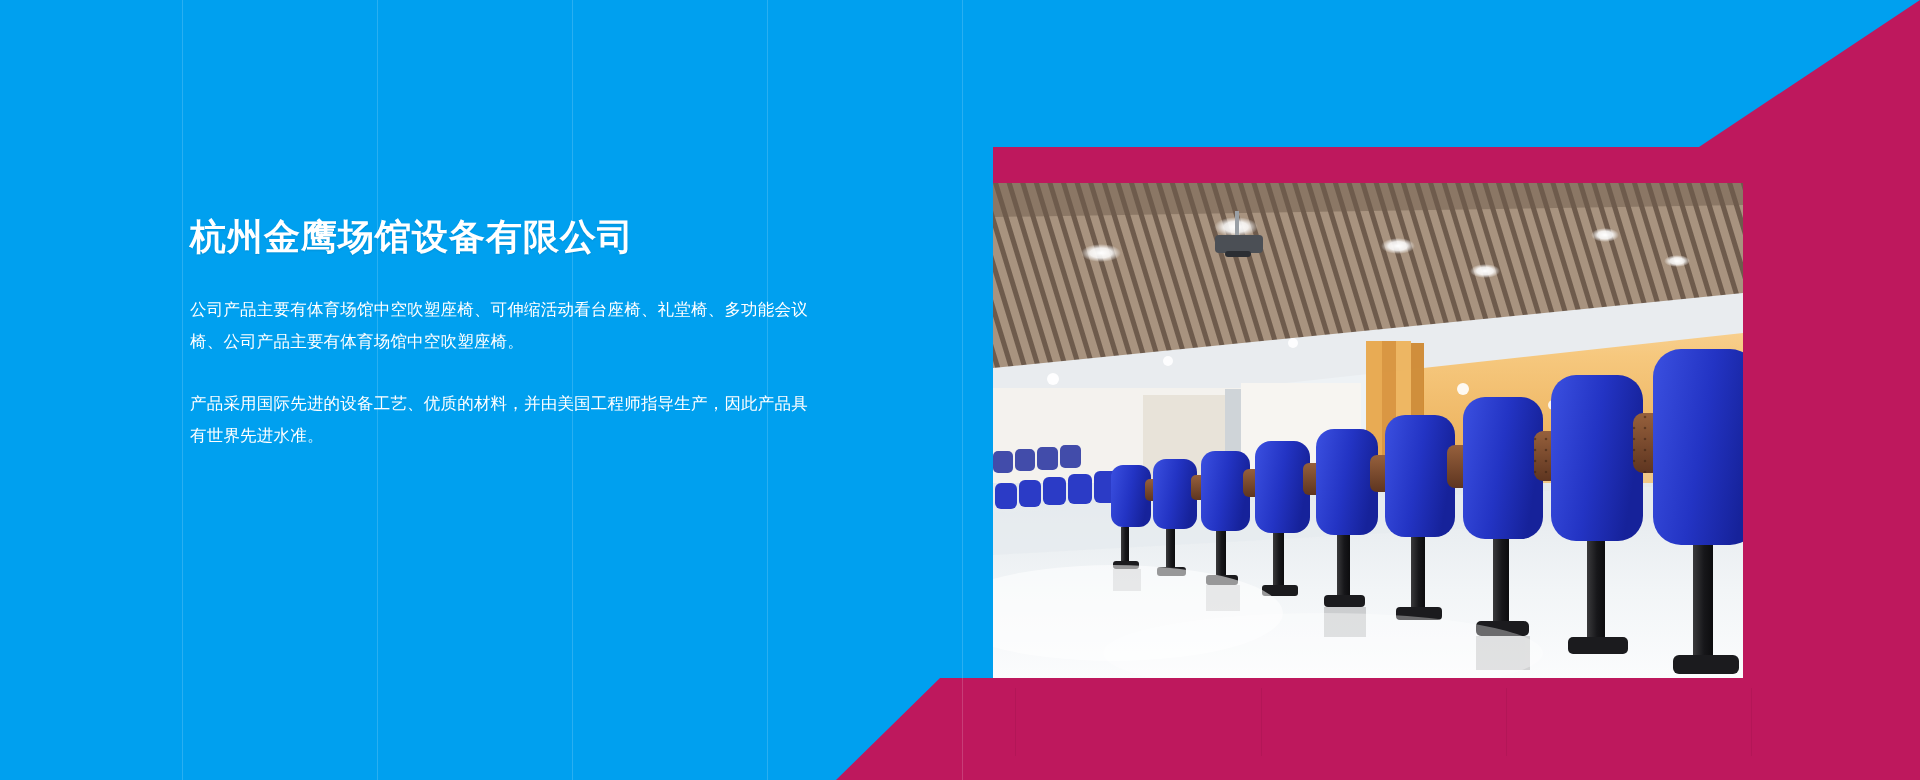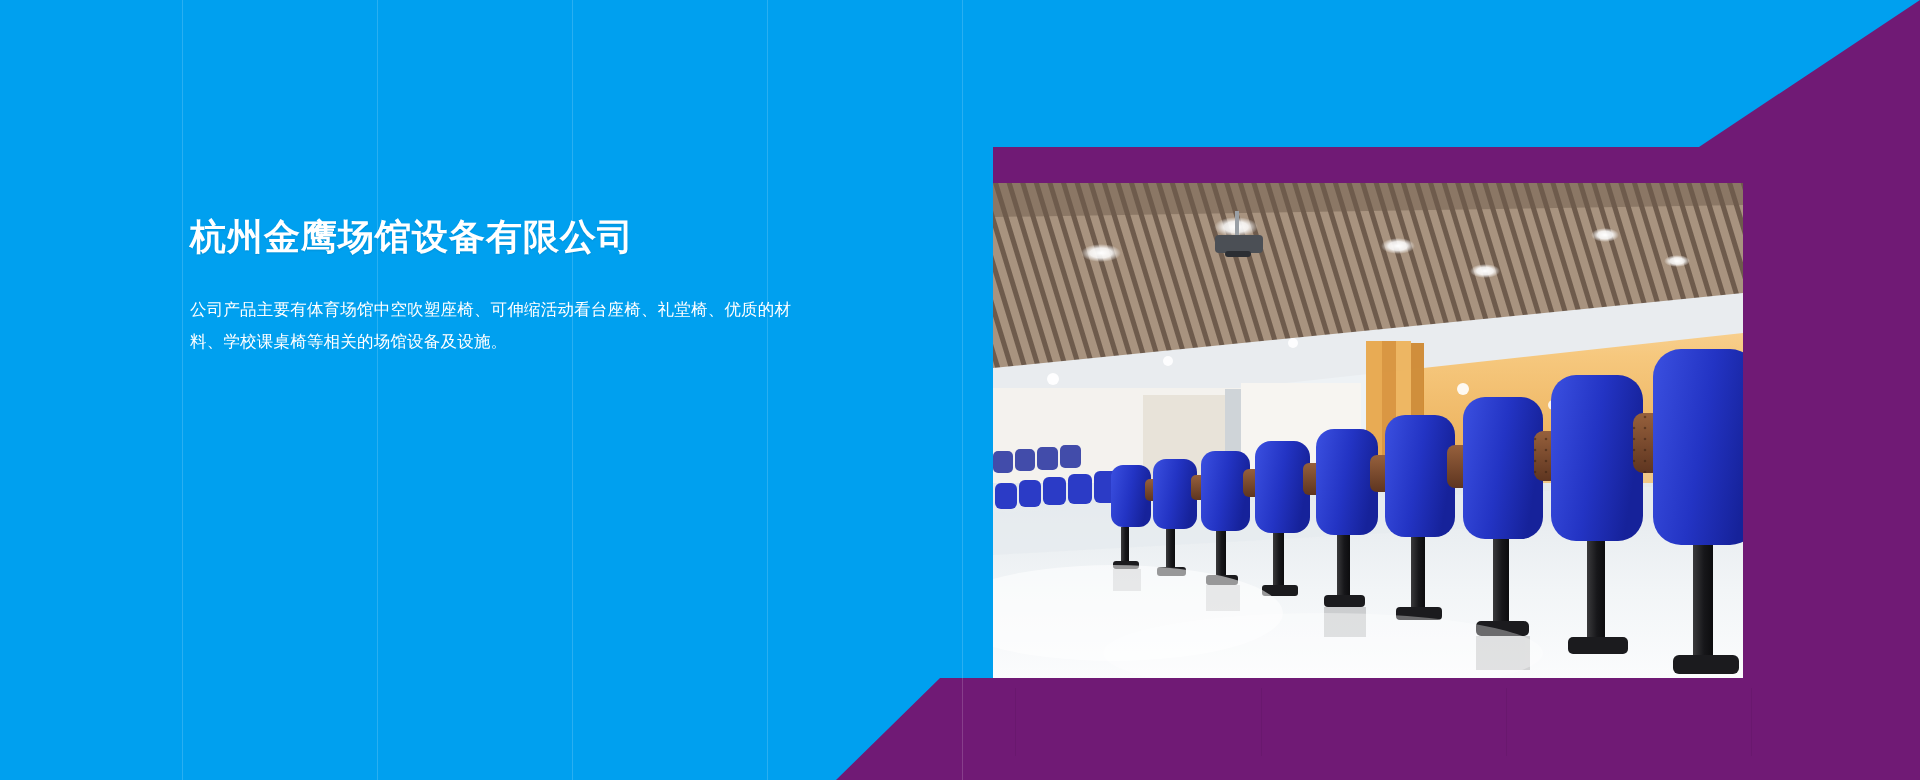--- a/index.html
+++ b/index.html
@@ -10,21 +10,21 @@
   }
   body {
     font-family: "Liberation Sans", "DejaVu Sans", sans-serif;
   }
 
   .stage {
     position: relative;
     width: 1920px;
     height: 780px;
     overflow: hidden;
-    background: #701a75;
+    background: #be185d;
   }
 
   
   .blue-main {
     position: absolute;
     left: 0; top: 0;
     width: 1920px; height: 780px;
     background: #00a0ef;
     clip-path: polygon(
       0 0,
@@ -125,22 +125,23 @@
       <i style="left: 1015px; top: 688px; height: 68px;"></i>
       <i style="left: 1261px; top: 688px; height: 68px;"></i>
       <i style="left: 1506px; top: 688px; height: 68px;"></i>
       <i style="left: 1751px; top: 688px; height: 68px;"></i>
     </div>
 
   <div class="copy">
 
     <h1 class="headline">杭州金鹰场馆设备有限公司</h1>
 
-    <p class="para">公司产品主要有体育场馆中空吹塑座椅、可伸缩活动看台座椅、礼堂椅、优质的材料、学校课桌椅等相关的场馆设备及设施。</p>
-
+    <p class="para">公司产品主要有体育场馆中空吹塑座椅、可伸缩活动看台座椅、礼堂椅、多功能会议椅、公司产品主要有体育场馆中空吹塑座椅。</p>
+
+    <p class="para">产品采用国际先进的设备工艺、优质的材料，并由美国工程师指导生产，因此产品具有世界先进水准。</p>
 
   </div>
 
   <div class="photo">
     <svg viewBox="0 0 750 495" preserveAspectRatio="none">
       <defs>
         <linearGradient id="ceil" x1="0" y1="0" x2="0.25" y2="1">
           <stop offset="0%" stop-color="#b9a595"></stop>
           <stop offset="100%" stop-color="#8e7a69"></stop>
         </linearGradient>

